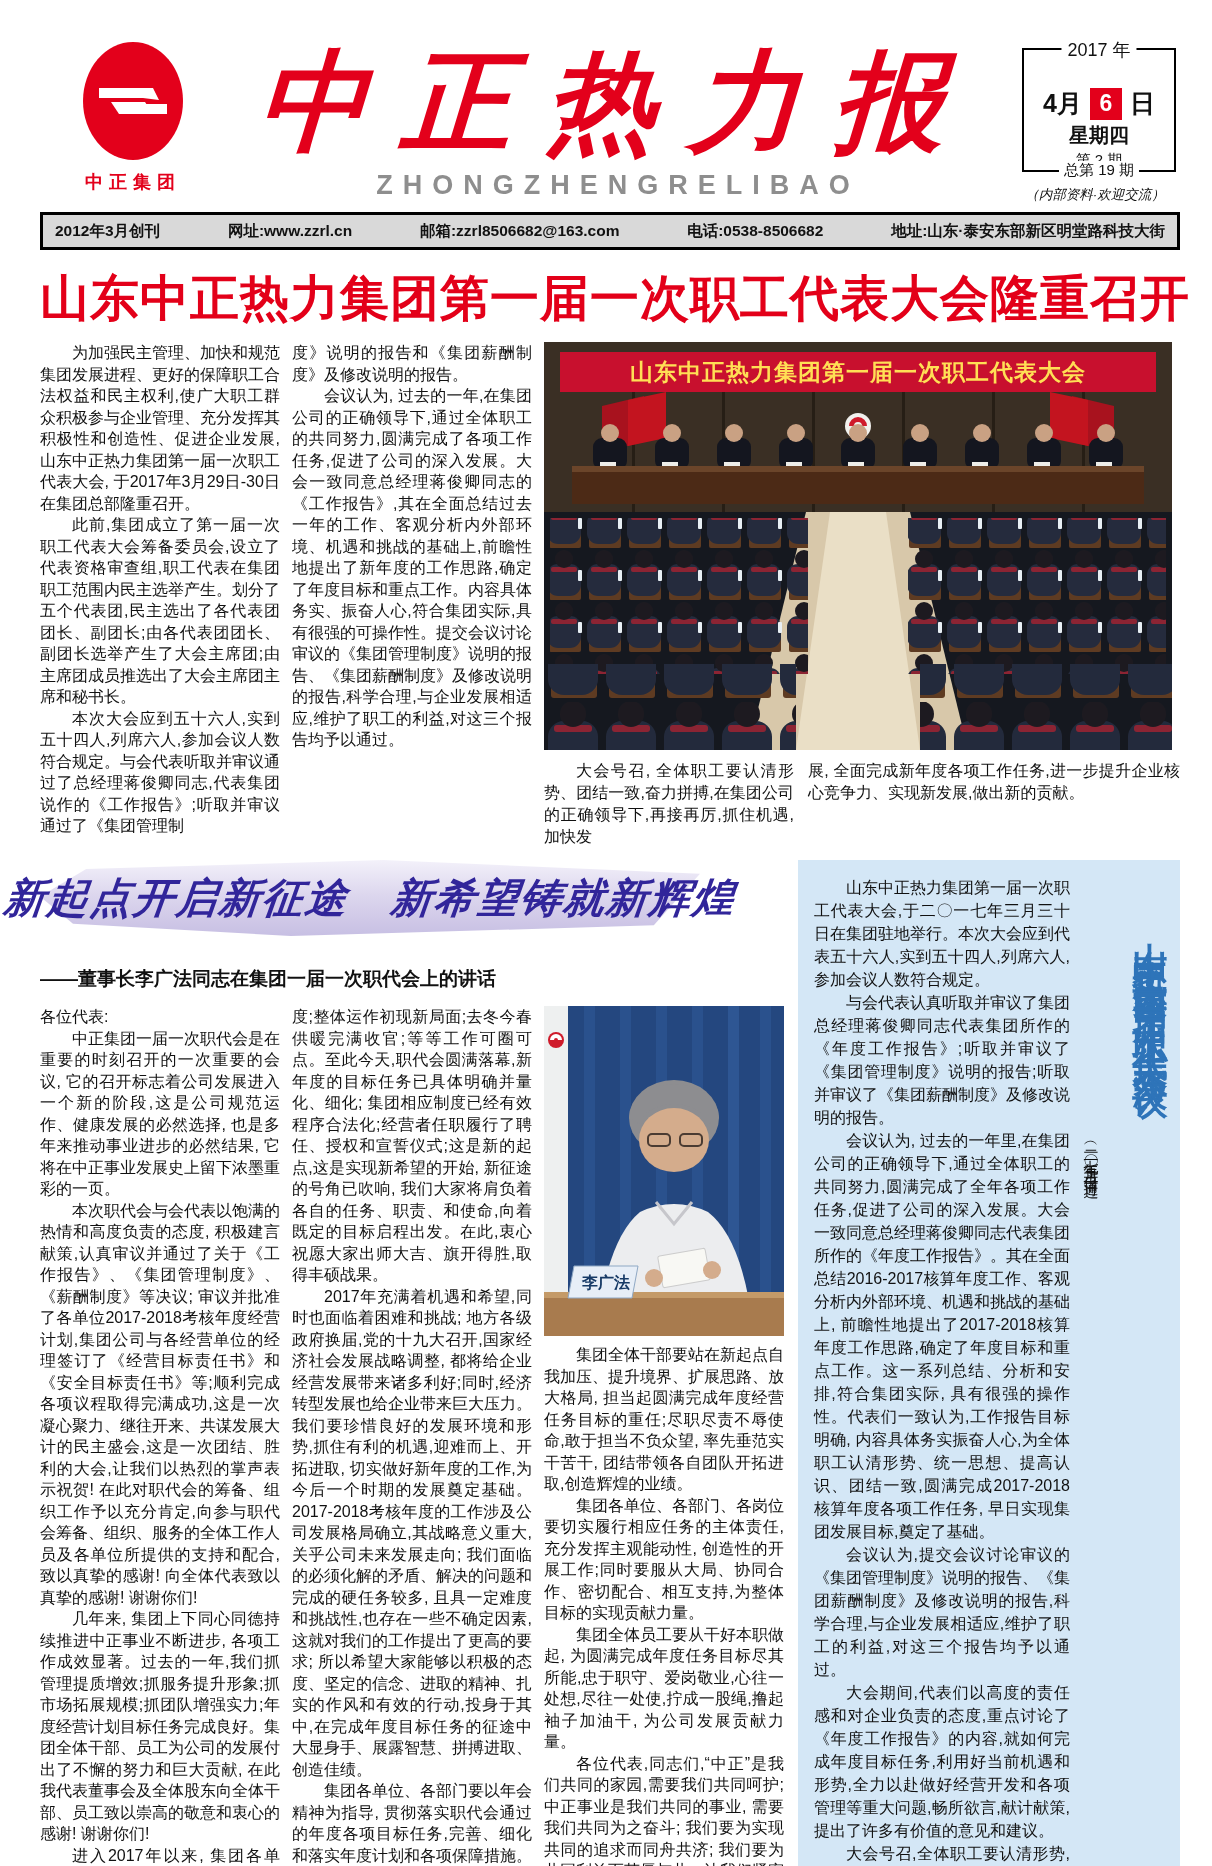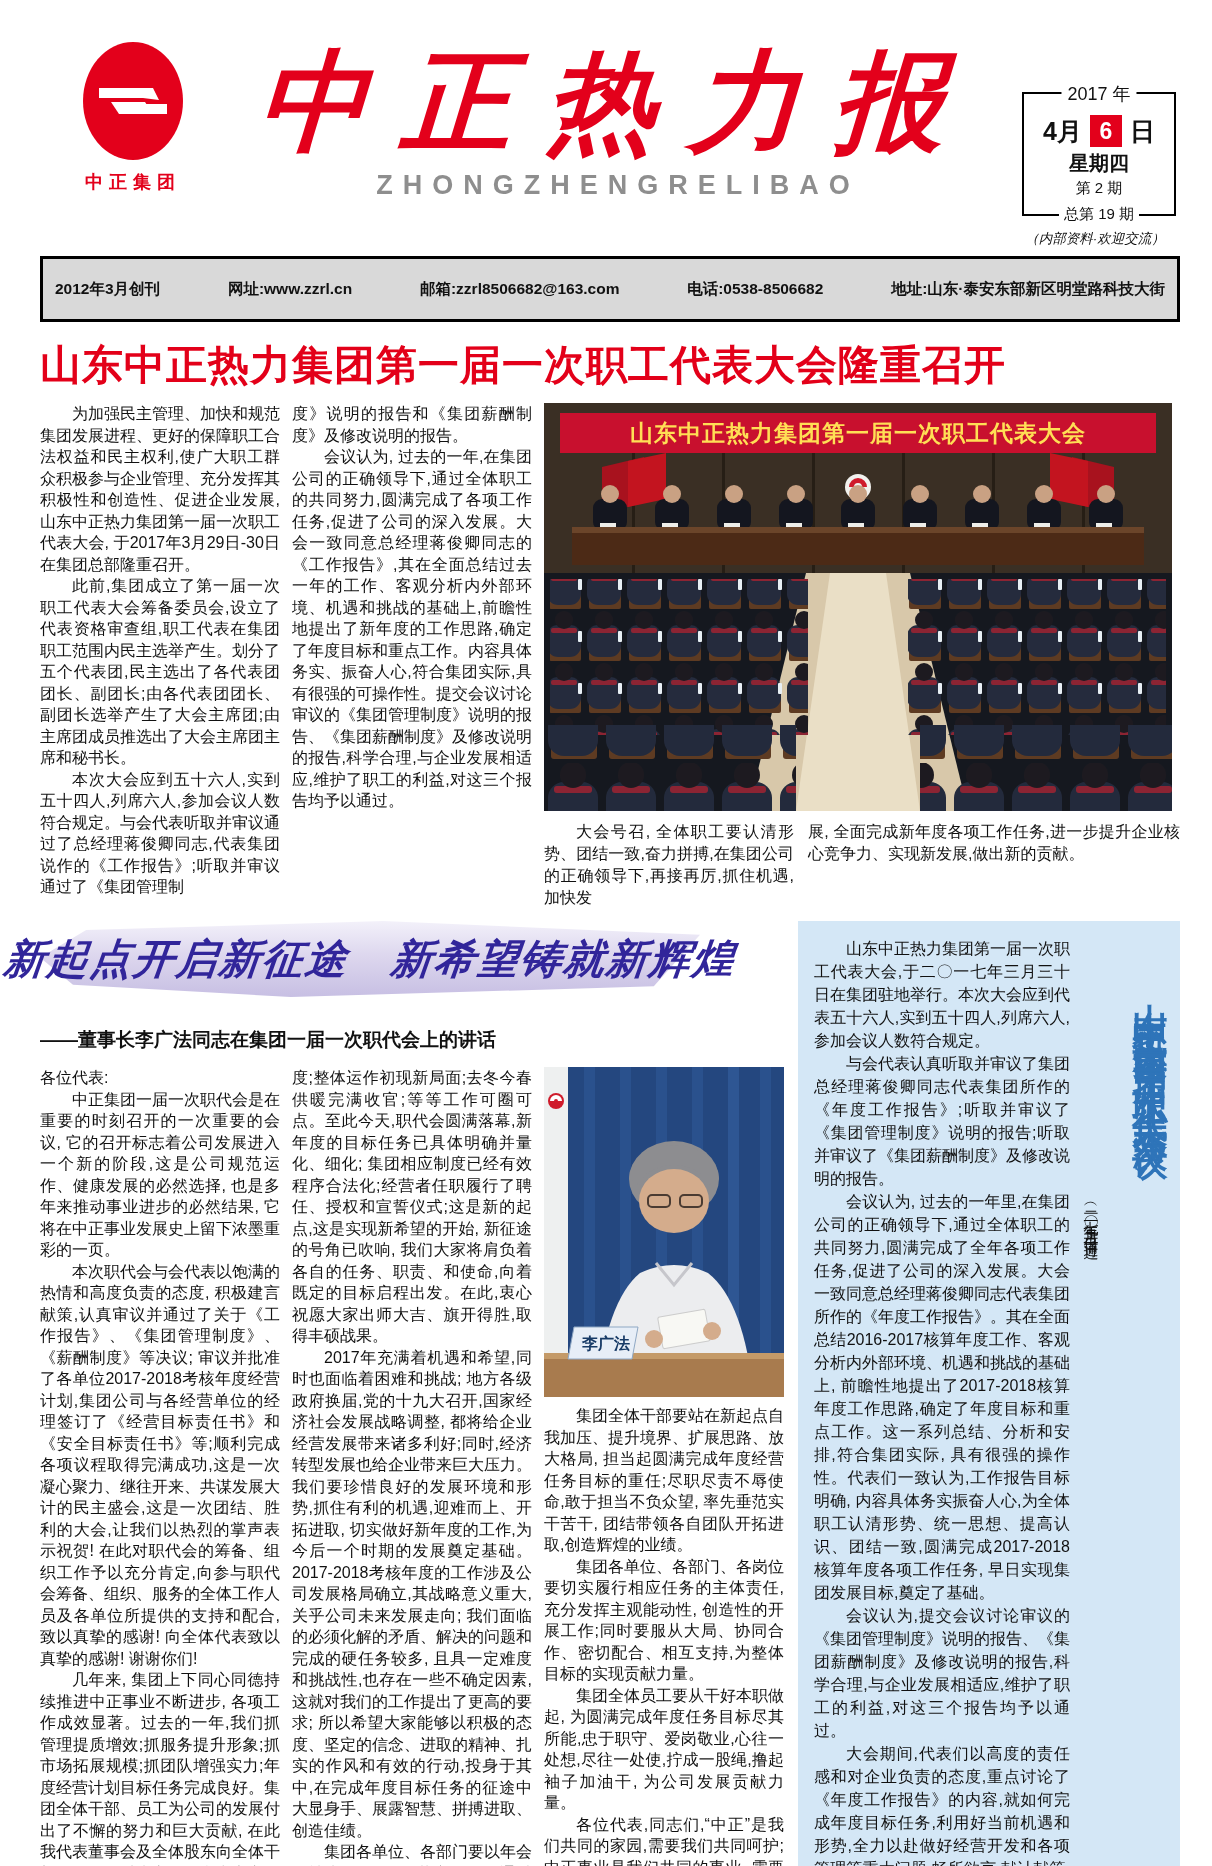--- a/index.html
+++ b/index.html
@@ -11,39 +11,39 @@
   .masthead{display:flex;align-items:flex-start;}
   .logo-block{width:186px;text-align:center;padding-top:14px;}
   .logo-text{color:#e3001b;font-weight:bold;font-size:18px;letter-spacing:6px;margin-top:4px;white-space:nowrap;}
   .title-block{flex:1;padding-top:10px;min-width:0;}
   .paper-title{color:#e3001b;font-weight:900;font-size:110px;line-height:1.2;letter-spacing:34px;
                white-space:nowrap;text-align:center;transform:skewX(-3deg);font-style:italic;}
   .pinyin-row{display:flex;justify-content:center;padding:0 34px;margin-top:2px;
               color:#8e8e8e;font-weight:bold;font-size:27px;letter-spacing:10px;}
   .date-col{width:170px;padding-top:22px;}
   .date-box{position:relative;border:2px solid #000;width:150px;height:120px;margin-left:12px;
-            display:flex;flex-direction:column;align-items:center;justify-content:center;gap:2px;margin-top:44px;}
+            display:flex;flex-direction:column;align-items:center;justify-content:flex-end;gap:2px;}
   .year-label{position:absolute;top:-12px;left:50%;transform:translateX(-50%);background:#fff;
               padding:0 6px;font-size:18px;white-space:nowrap;}
   .md-row{display:flex;align-items:center;gap:8px;font-size:25px;font-weight:bold;margin-top:4px;}
   .day-badge{display:inline-flex;align-items:center;justify-content:center;width:32px;height:32px;
              background:#e3001b;color:#fff;font-size:23px;font-weight:bold;}
   .weekday{font-size:20px;font-weight:bold;}
   .issue-no{font-size:15px;}
   .total-label{position:absolute;bottom:-10px;left:50%;transform:translateX(-50%);background:#fff;
                padding:0 5px;font-size:15px;white-space:nowrap;}
   .internal-note{font-size:13.5px;margin-top:14px;text-align:center;white-space:nowrap;font-style:italic;}
 
   
   .infobar{margin-top:8px;border:3px solid #000;background:#d9d9d9;height:32px;
            display:flex;align-items:center;justify-content:space-between;
-           padding:14px 12px;font-size:15.5px;font-weight:bold;white-space:nowrap;}
-
-  
-  .headline{margin:16px 0 10px 0;text-align:left;color:#e30019;font-size:41px;font-weight:900;
+           padding:0 12px;font-size:15.5px;font-weight:bold;white-space:nowrap;}
+
+  
+  .headline{margin:16px 0 10px 0;text-align:right;color:#e30019;font-size:49px;font-weight:900;
             letter-spacing:1px;white-space:nowrap;}
 
   
   .text-col{width:240px;flex:0 0 240px;font-size:16px;line-height:21.5px;text-align:justify;}
   .text-col p{margin:0;text-indent:2em;}
   .text-col p.cont,.text-col p.salutation{text-indent:0;}
 
   
   .top-article{display:flex;gap:12px;margin-top:6px;}
   .lead-col{height:492px;overflow:hidden;}

